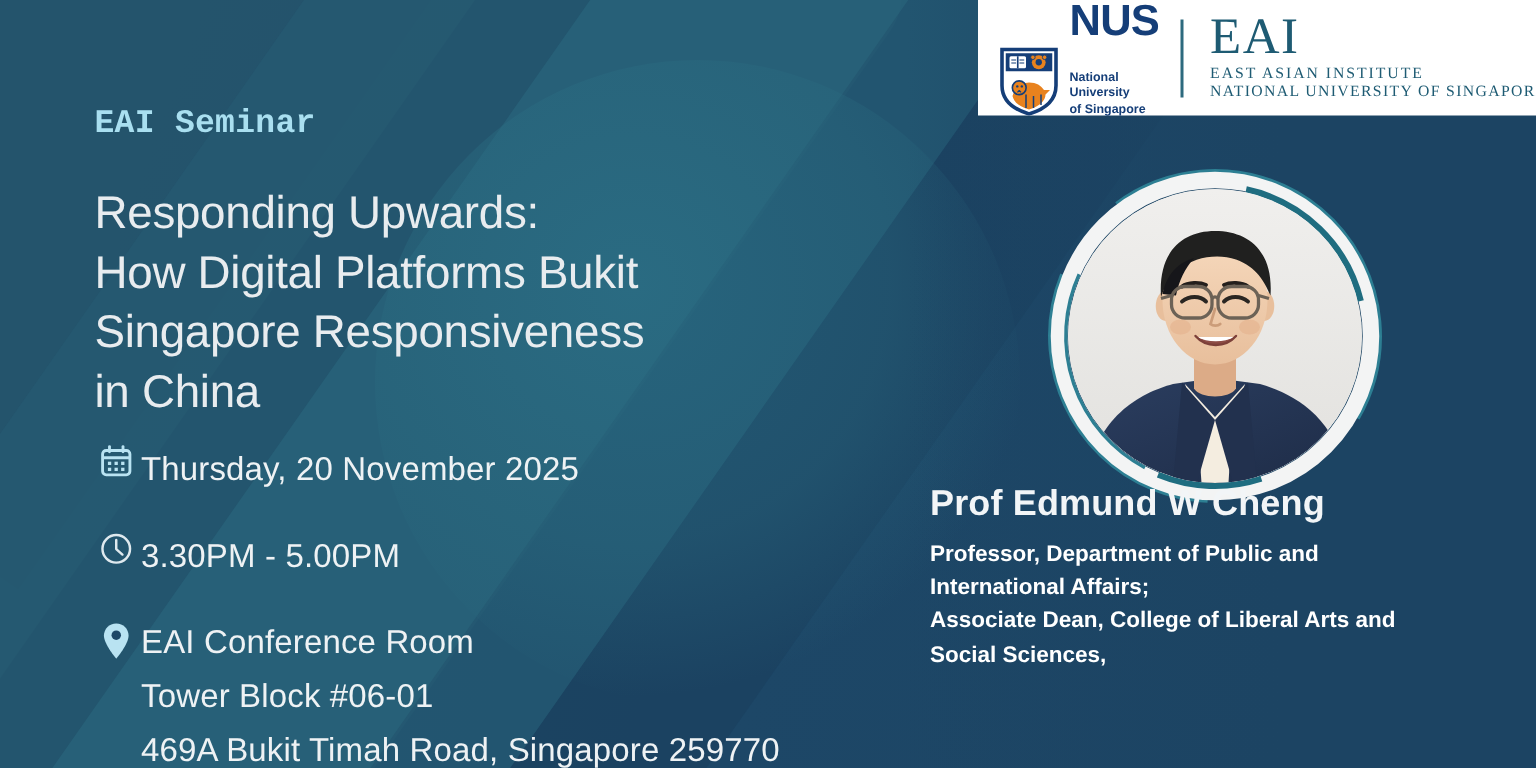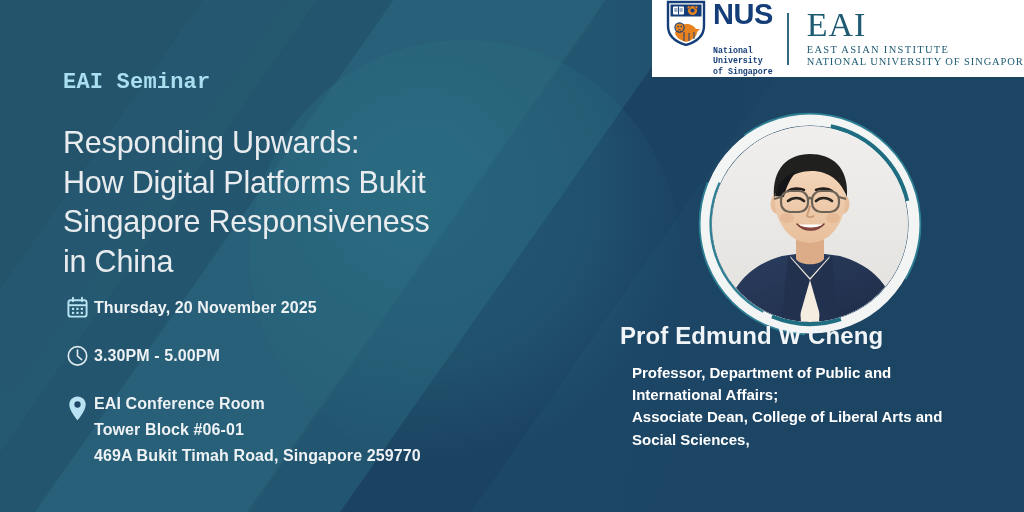--- a/index.html
+++ b/index.html
@@ -56,29 +56,29 @@
     width:420px;height:512px;right:0;top:0;
     background:linear-gradient(90deg,rgba(28,68,99,0) 0%,#1c4463 60%,#1c4463 100%);
   }
 
   
   .logo-box{
     position:absolute;left:652px;top:0;width:372px;height:77px;
     background:#ffffff;display:flex;align-items:center;gap:10px;
     padding:5px 10px 5px 14px;box-sizing:border-box;
   }
-  .nus-lockup{display:flex;align-items:flex-start;gap:7px;}
+  .nus-lockup{display:flex;align-items:flex-end;gap:7px;}
   .nus-crest{width:40px;height:46px;flex:0 0 auto;}
   .nus-words{display:flex;flex-direction:column;justify-content:center;line-height:1;}
   .nus-big{
     font-family:"Liberation Sans", sans-serif;
     font-weight:700;font-size:29px;letter-spacing:-.5px;color:#153e78;
   }
   .nus-sub{
-    font-family:Liberation Mono, monospace;
+    font-family:Liberation Sans, sans-serif;
     font-weight:700;font-size:8.3px;color:#153e78;line-height:1.22;margin-top:17px;
   }
   .logo-divider{width:2px;height:52px;background:#2d6a7e;flex:0 0 auto;margin:0 8px 0 4px;}
   .eai-lockup{display:flex;flex-direction:column;line-height:1;}
   .eai-big{
     font-family:"Liberation Serif", serif;
     font-size:34px;color:#1e5b73;letter-spacing:1px;line-height:.95;
   }
   .eai-sub1,.eai-sub2{
     font-family:"Liberation Serif", serif;
@@ -99,21 +99,21 @@
   }
 
   .details{position:absolute;left:60px;top:295px;width:560px;}
   .detail-row{display:flex;align-items:flex-start;margin-bottom:22px;}
   .detail-row:last-child{margin-bottom:0;}
   .detail-icon{
     width:34px;flex:0 0 34px;display:flex;justify-content:center;
     padding-top:1px;
   }
   .detail-text{
-    font-size:16px;font-weight:700;color:#eef2f4;line-height:1.62;
+    font-size:22px;font-weight:400;color:#eef2f4;line-height:1.62;
     letter-spacing:.1px;
   }
   .detail-row.loc .detail-icon{padding-top:4px;}
 
   
   .portrait-wrap{
     position:absolute;left:694px;top:108px;width:232px;height:232px;
   }
   .portrait-wrap svg{position:absolute;inset:0;}
   .portrait-disc{
@@ -122,21 +122,21 @@
   }
   .photo{position:absolute;inset:0;}
 
   .speaker{
     position:absolute;left:620px;top:322px;width:404px;text-align:left;
   }
   .speaker-name{
     font-size:24px;font-weight:700;color:#f2f5f7;letter-spacing:.1px;margin:0 0 9px 0;
   }
   .speaker-title{
-    font-size:15px;font-weight:700;color:#ffffff;line-height:1.48;margin:12px;
+    font-size:15px;font-weight:700;color:#ffffff;line-height:1.48;margin:0;
   }
 </style>
 </head>
 <body>
 
 <div id="poster">
 
   <div class="bg-layer">
     <div class="shape wedge-top"></div>
     <div class="shape band-a"></div>

